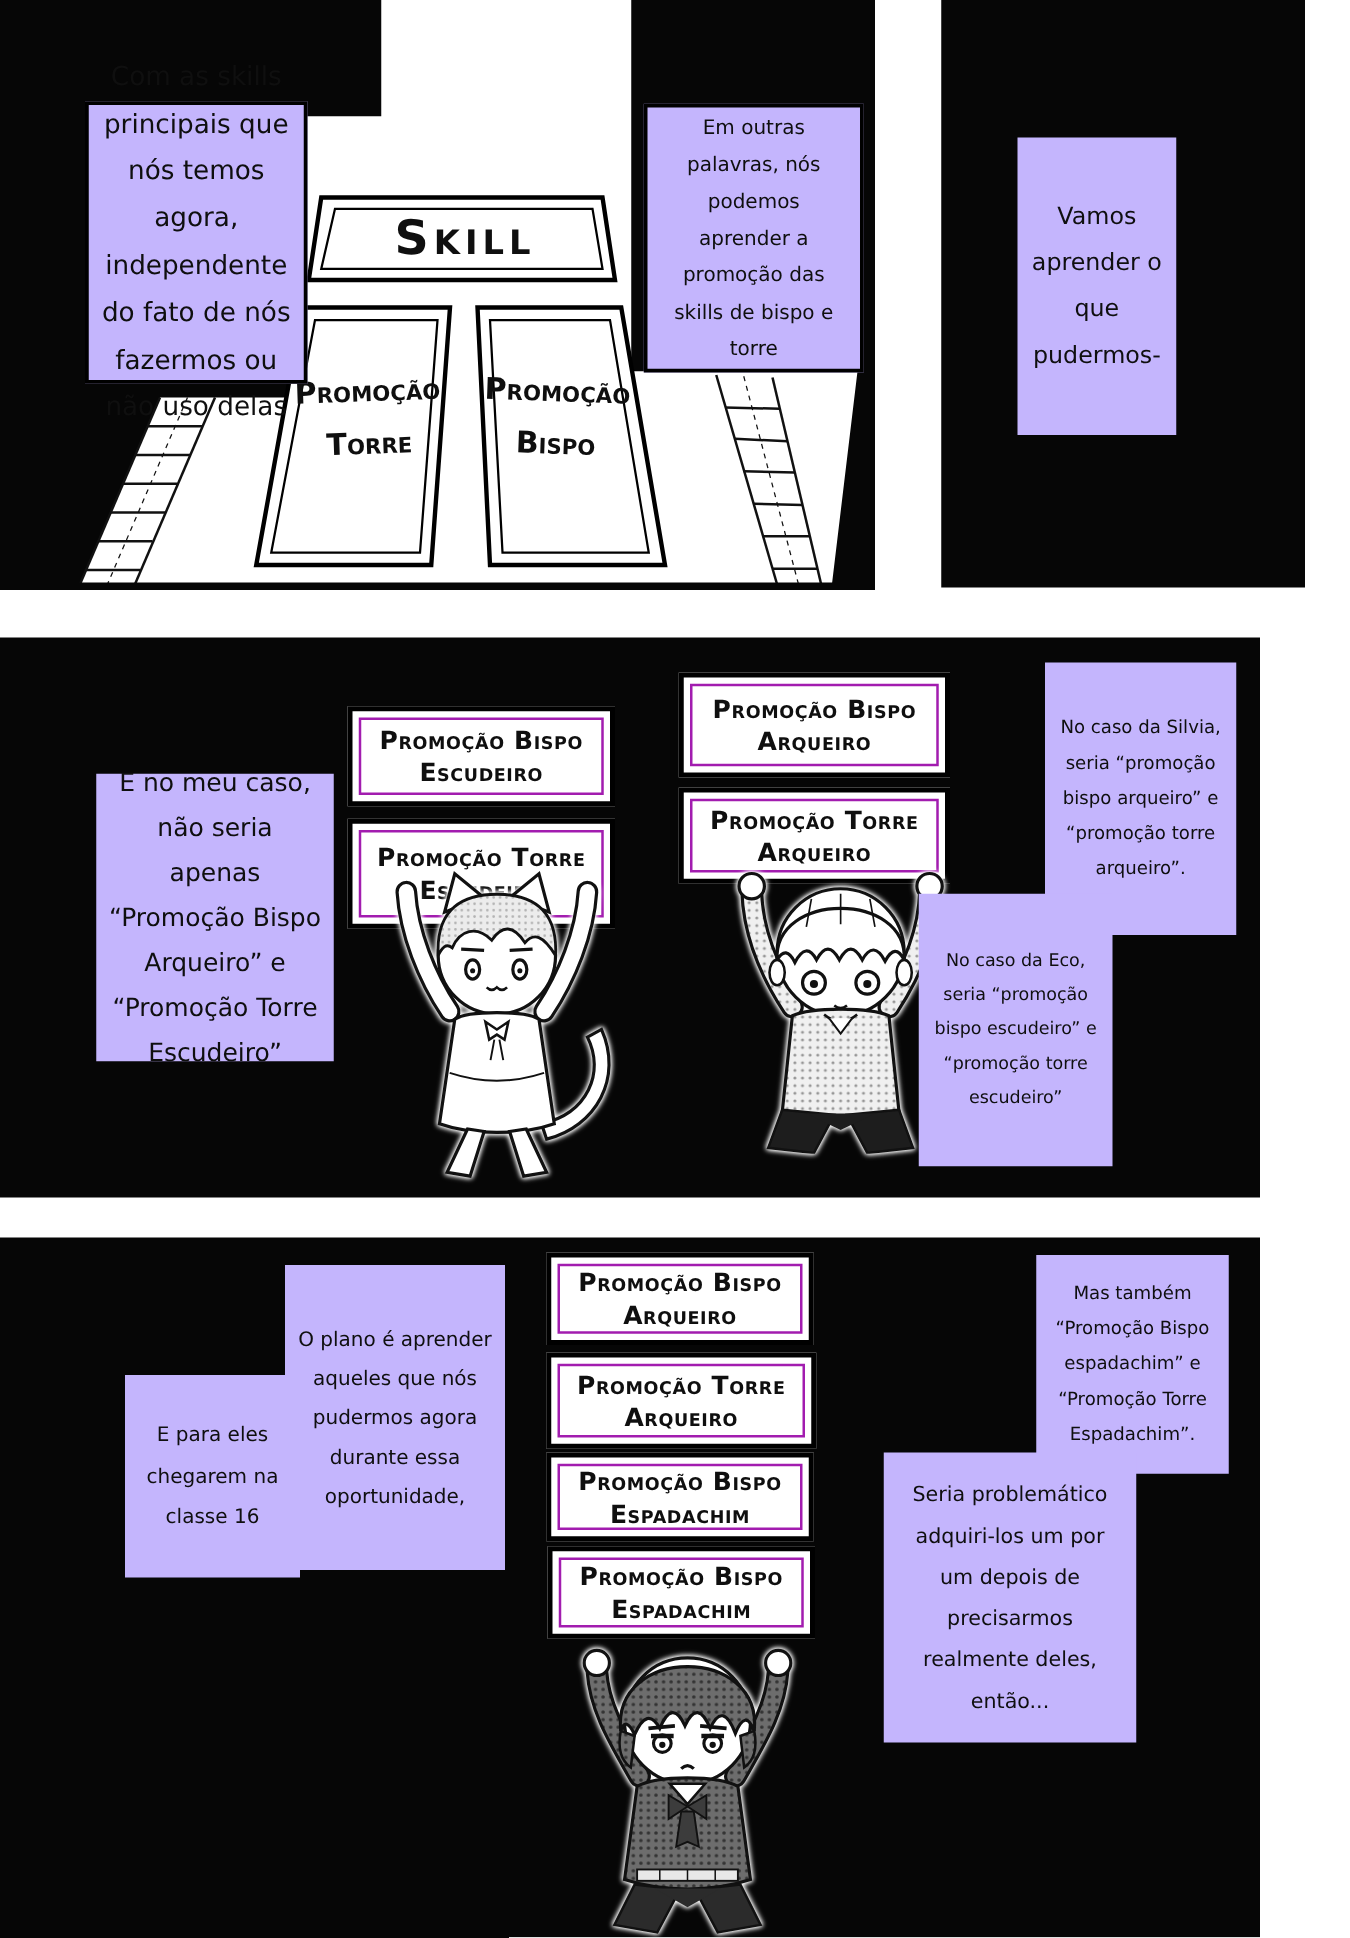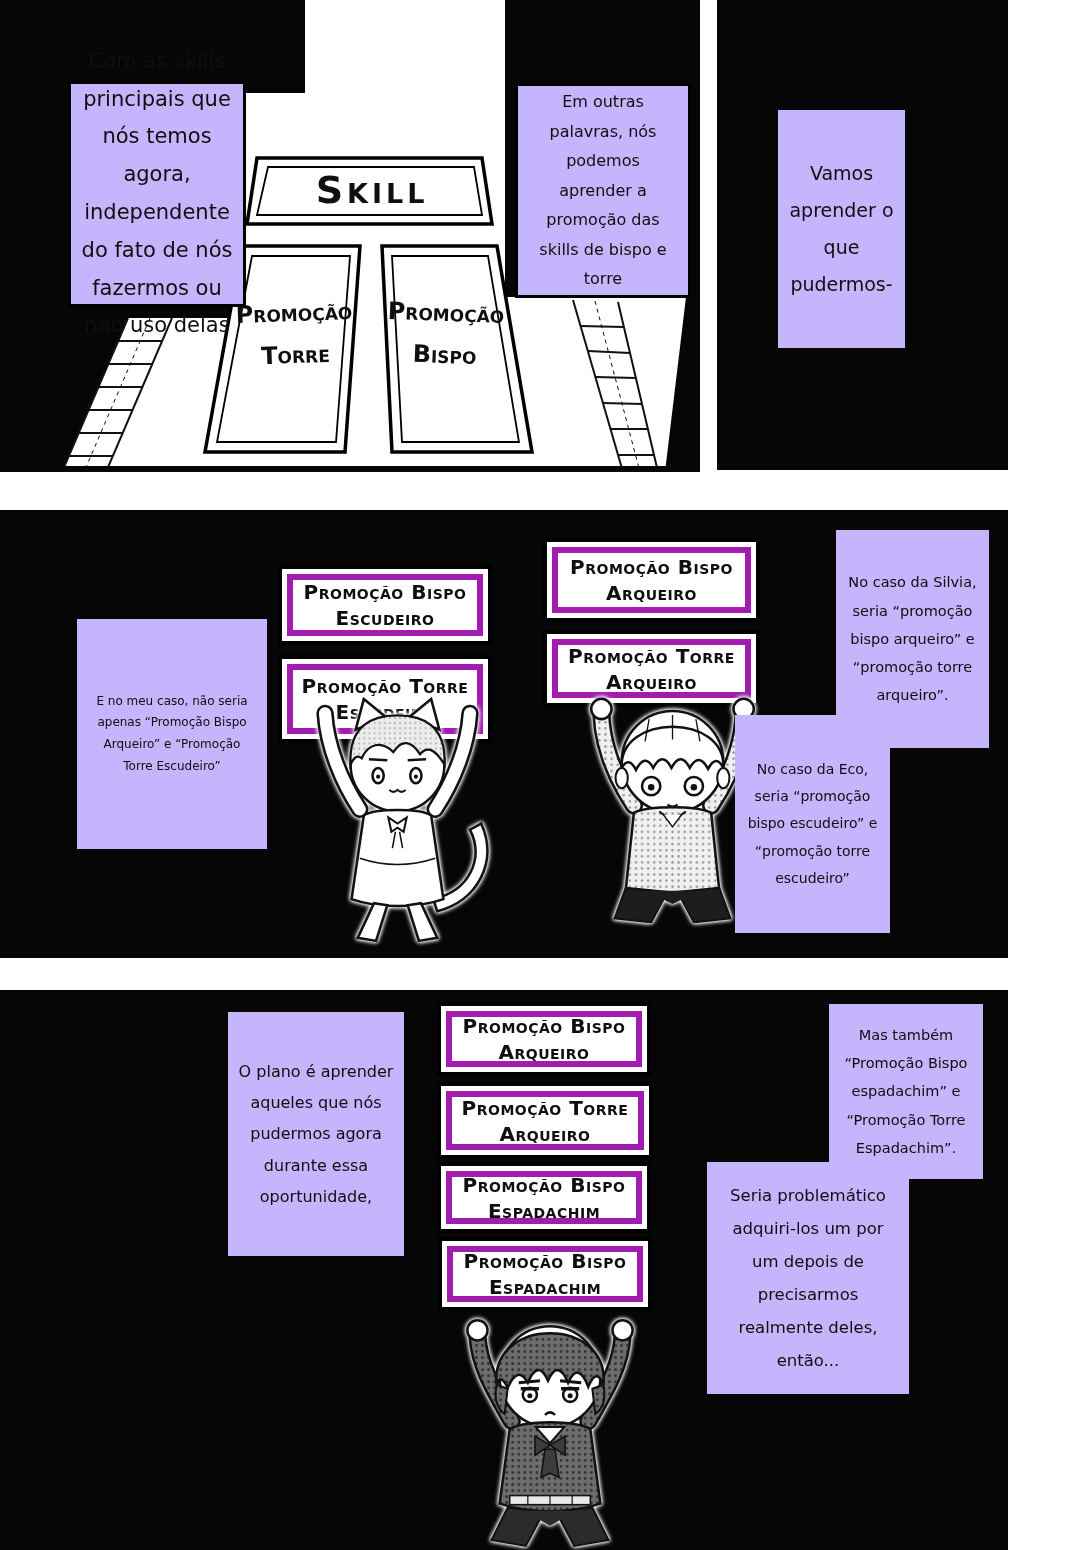--- a/index.html
+++ b/index.html
@@ -5,21 +5,21 @@
   html,body{margin:0;padding:0;background:#fff;}
   #page{position:relative;width:1080px;height:1550px;background:#fff;overflow:hidden;
         font-family:"DejaVu Sans",sans-serif;color:#0f0f0f;}
   .abs{position:absolute;box-sizing:border-box;}
   .panel-black{background:#060606;}
   .bubble{position:absolute;box-sizing:border-box;background:#c4b5fd;display:flex;
           align-items:center;justify-content:center;text-align:center;
           padding:8px 10px;line-height:1.85;}
   .bubble.bordered{border:3px solid #000;}
   .signbox{position:absolute;box-sizing:border-box;background:#fff;border:4px solid #000;padding:5px;}
-  .signbox-inner{width:100%;height:100%;box-sizing:border-box;border:6px solid #a21caf;
+  .signbox-inner{width:100%;height:100%;box-sizing:border-box;border:2px solid #a21caf;
                  display:flex;flex-direction:column;align-items:center;justify-content:center;
                  font-variant:small-caps;font-weight:700;font-size:20px;line-height:1.3;
                  letter-spacing:.5px;text-align:center;}
   .board-label{position:absolute;display:flex;flex-direction:column;align-items:center;
                justify-content:flex-start;font-variant:small-caps;font-weight:800;
                font-size:24px;line-height:1.75;text-align:center;}
   .skill-label{position:absolute;display:flex;align-items:center;justify-content:center;
                font-variant:small-caps;font-weight:900;font-size:38px;letter-spacing:4px;}
   .chibi{position:absolute;filter:drop-shadow(0 0 2px #fff) drop-shadow(0 0 1.5px #fff);}
 </style>
@@ -85,27 +85,27 @@
     </div>
     <div class="board-label" style="left:388px;top:292px;width:114px;height:100px;transform:rotate(2deg);">
       <span>Promoção</span>
       <span>Bispo</span>
     </div>
 
     <div class="bubble bordered" style="left:68px;top:81px;width:178px;height:226px;font-size:21px;line-height:1.8;">Com as skills principais que nós temos agora, independente do fato de nós fazermos ou não uso delas</div>
     <div class="bubble bordered" style="left:515px;top:83px;width:176px;height:215px;font-size:16px;line-height:1.85;">Em outras palavras, nós podemos aprender a promoção das skills de bispo e torre</div>
   </div>
 
-  <div class="abs panel-black" style="left:717px;top:0;width:291px;height:470px;">
+  <div class="abs panel-black" style="left:753px;top:0;width:291px;height:470px;">
     <div class="bubble" style="left:61px;top:110px;width:127px;height:238px;font-size:19px;line-height:1.95;">Vamos aprender o que pudermos-</div>
   </div>
 
   <div class="abs panel-black" style="left:0;top:510px;width:1008px;height:448px;">
 
-    <div class="bubble" style="left:77px;top:109px;width:190px;height:230px;font-size:12px;line-height:1.8;">E no meu caso, não seria apenas “Promoção Bispo Arqueiro” e “Promoção Torre Escudeiro”</div>
+    <div class="bubble" style="left:77px;top:109px;width:190px;height:230px;font-size:20px;line-height:1.8;">E no meu caso, não seria apenas “Promoção Bispo Arqueiro” e “Promoção Torre Escudeiro”</div>
 
     <div class="signbox" style="left:278px;top:55px;width:214px;height:80px;">
       <div class="signbox-inner">
         <span>Promoção Bispo</span>
         <span>Escudeiro</span>
       </div>
     </div>
     <div class="signbox" style="left:278px;top:145px;width:214px;height:88px;">
       <div class="signbox-inner">
         <span>Promoção Torre</span>
@@ -204,20 +204,21 @@
       <path d="M139,196 L98,200 L114,230 L150,226 Z" fill="#1d1d1d" stroke="#111" stroke-width="2"></path>
       <path d="M66,199 L120,199 L93,212 Z" fill="#1d1d1d"></path>
     </svg>
 
     <div class="bubble" style="left:836px;top:20px;width:153px;height:218px;font-size:14.5px;line-height:1.95;">No caso da Silvia, seria “promoção bispo arqueiro” e “promoção torre arqueiro”.</div>
     <div class="bubble" style="left:735px;top:205px;width:155px;height:218px;font-size:14px;line-height:1.95;">No caso da Eco, seria “promoção bispo escudeiro” e “promoção torre escudeiro”</div>
   </div>
 
   <div class="abs panel-black" style="left:0;top:990px;width:1008px;height:560px;">
 
+    <div class="bubble" style="left:100px;top:110px;width:140px;height:162px;font-size:16px;line-height:2.05;">E para eles chegarem na classe 16</div>
     <div class="bubble" style="left:228px;top:22px;width:176px;height:244px;font-size:16px;line-height:1.95;">O plano é aprender aqueles que nós pudermos agora durante essa oportunidade,</div>
 
     <div class="signbox" style="left:437px;top:12px;width:214px;height:74px;">
       <div class="signbox-inner">
         <span>Promoção Bispo</span>
         <span>Arqueiro</span>
       </div>
     </div>
     <div class="signbox" style="left:437px;top:92px;width:216px;height:77px;">
       <div class="signbox-inner">

